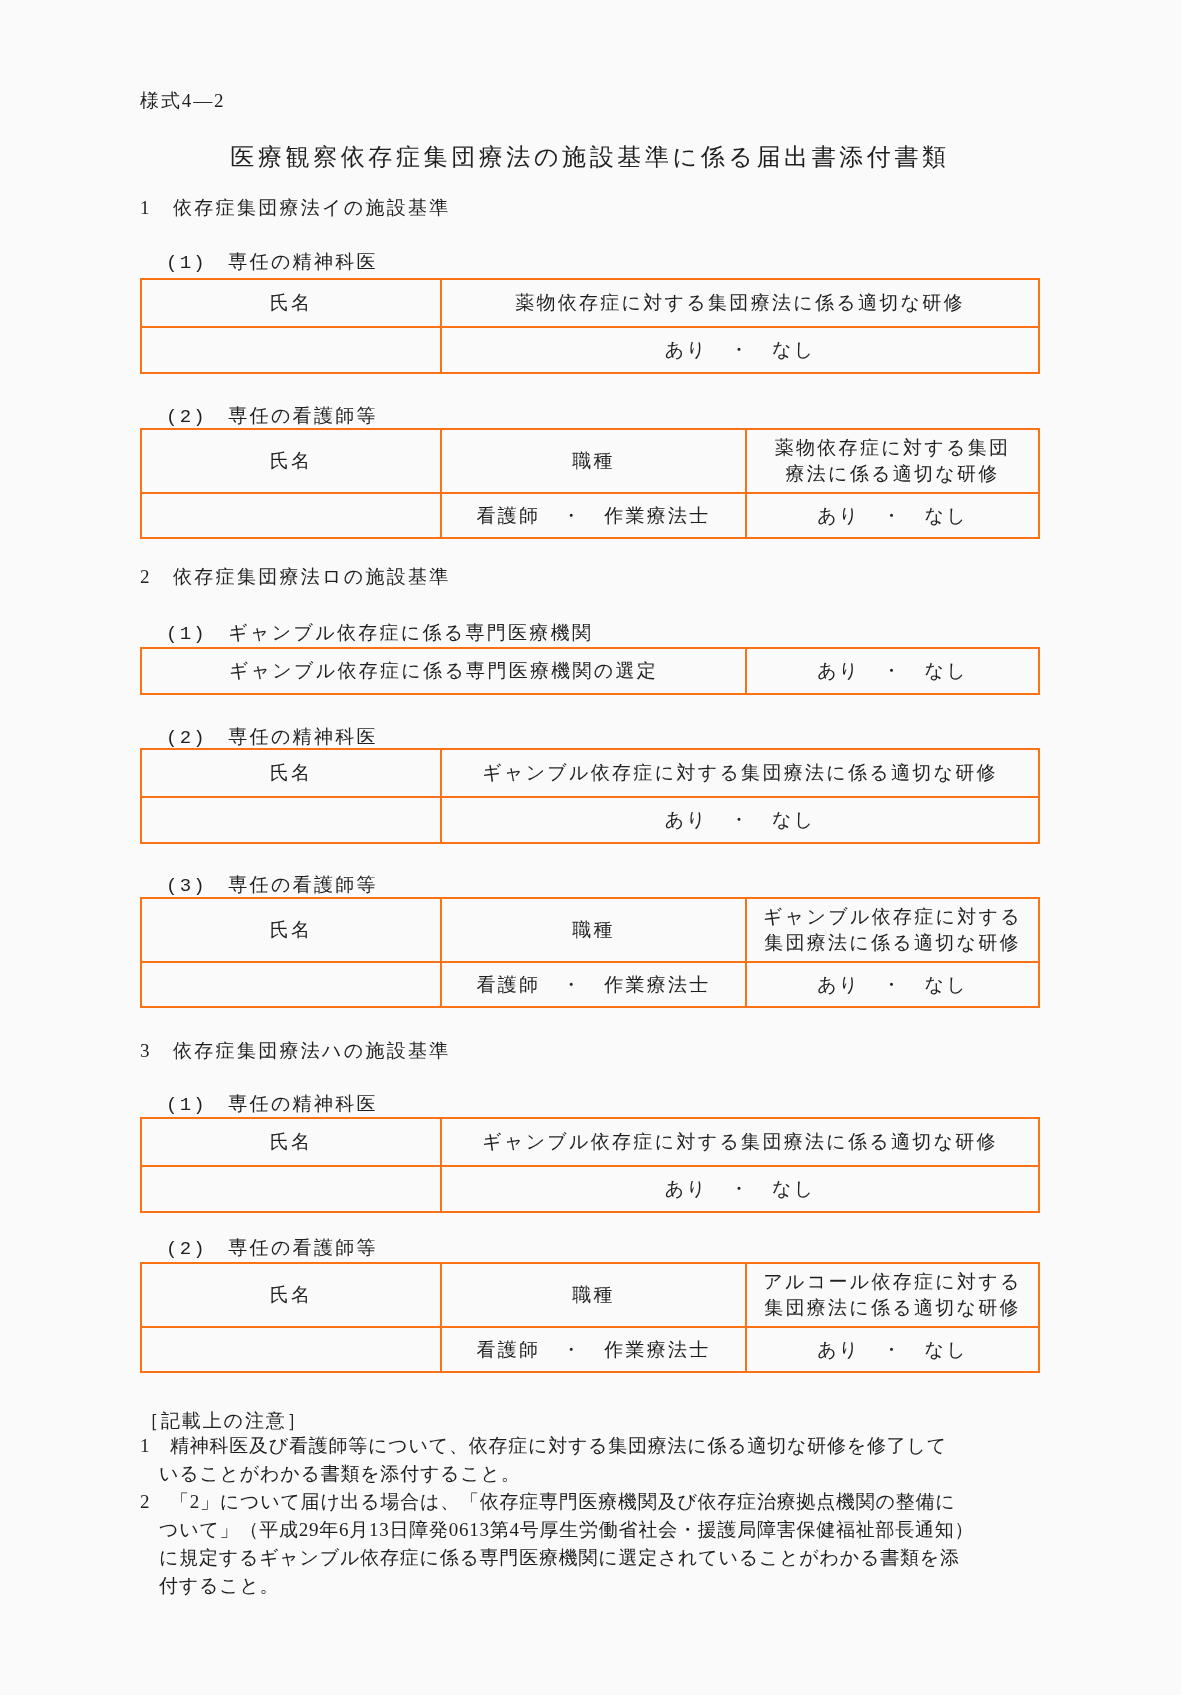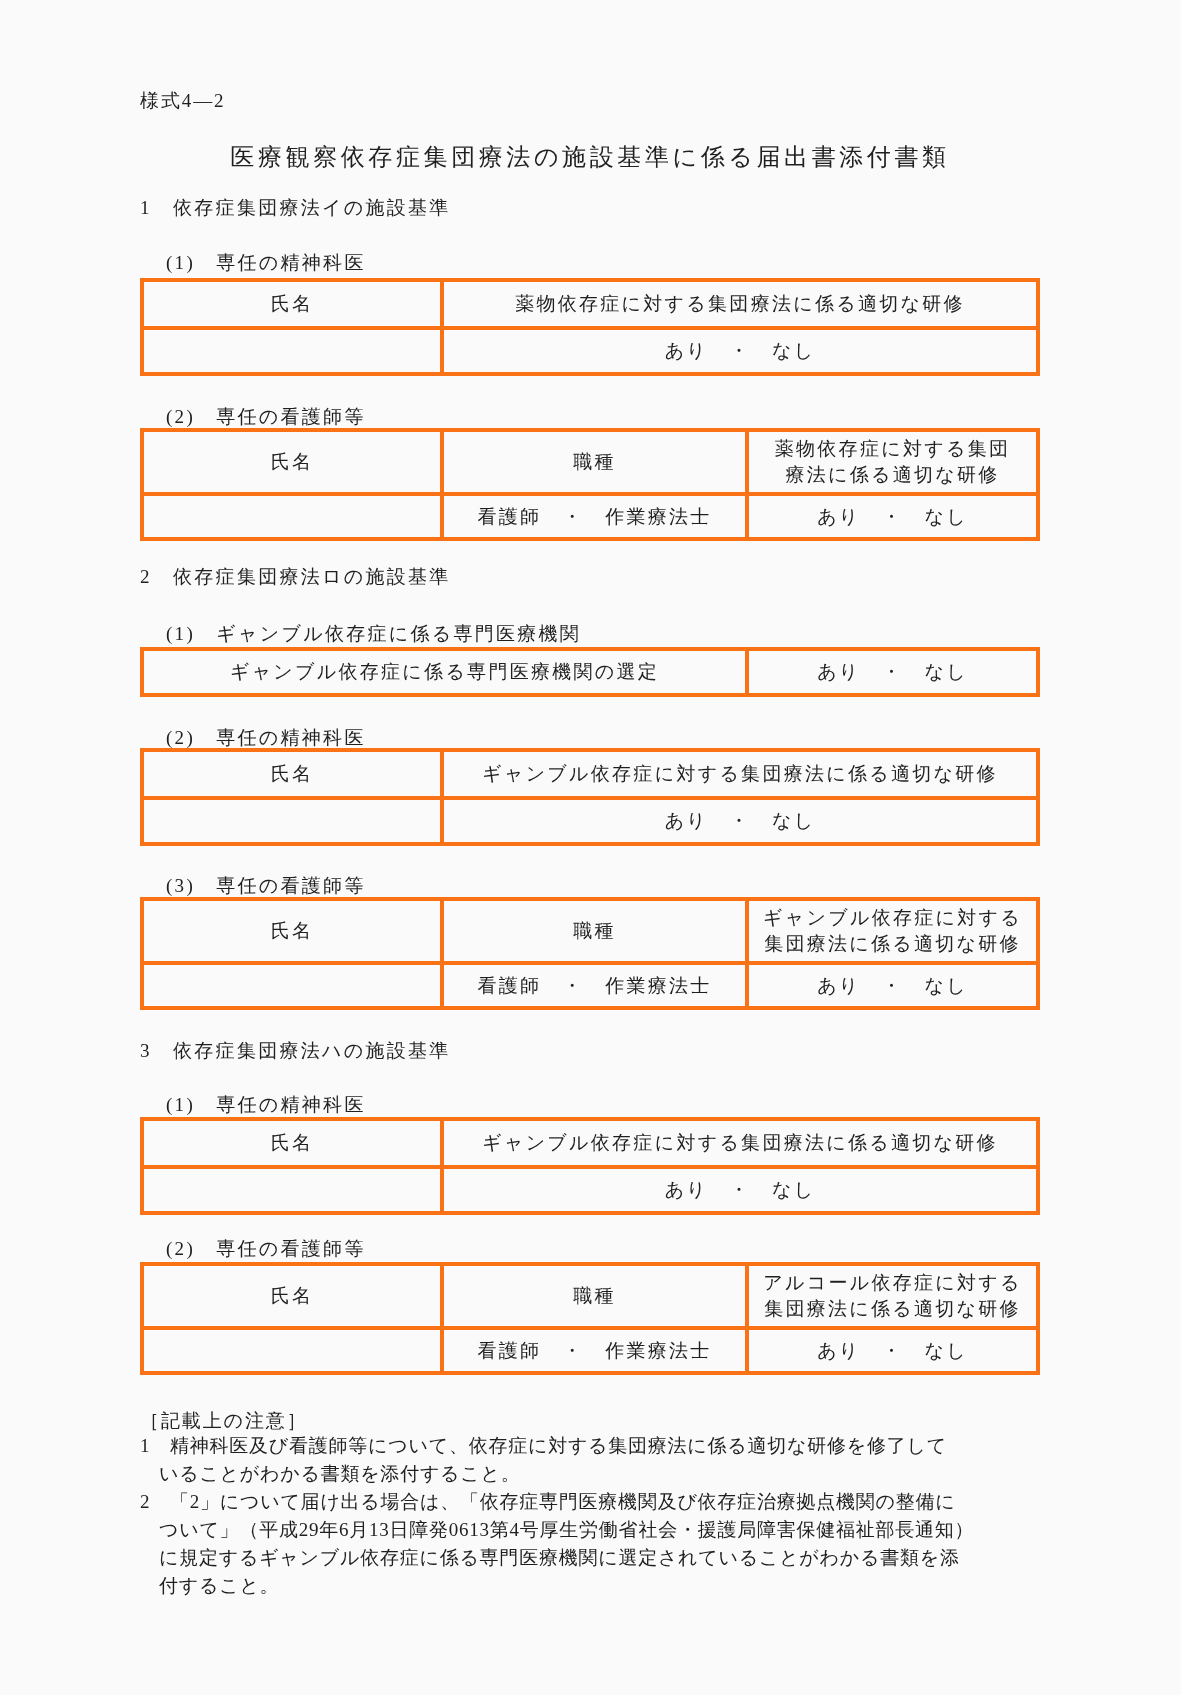--- a/index.html
+++ b/index.html
@@ -19,28 +19,28 @@
     padding-left: 32px;
   }
   .abs { position: absolute; }
   .form-number { left: 140px; top: 90px; letter-spacing: 0.10em; }
   .doc-title {
     left: 140px; top: 146px; width: 900px;
     text-align: center; font-size: 24px; letter-spacing: 0.15em;
     white-space: nowrap;
   }
   .sec-h  { left: 140px; letter-spacing: 0.12em; white-space: nowrap; }
-  .sub-h  { left: 166px; letter-spacing: 0.12em; white-space: nowrap; }
+  .sub-h  { left: 166px; letter-spacing: 0.12em; white-space: nowrap; font-family: Liberation Mono, monospace; }
   .tbl {
     position: absolute; left: 140px; width: 900px;
     border-collapse: collapse; table-layout: fixed;
     background: transparent;
   }
   .tbl td {
-    border: 4px solid #f97316;
+    border: 2px solid #f97316;
     text-align: center; vertical-align: middle;
     font-size: 19px; letter-spacing: 0.12em;
     padding: 2px 6px;
     white-space: pre-line;
     line-height: 26px;
   }
   .tA tr.hdr { height: 48px; }
   .tA tr.dat { height: 46px; }
   .tB tr.dat { height: 46px; }
   .tC tr.hdr { height: 64px; }

